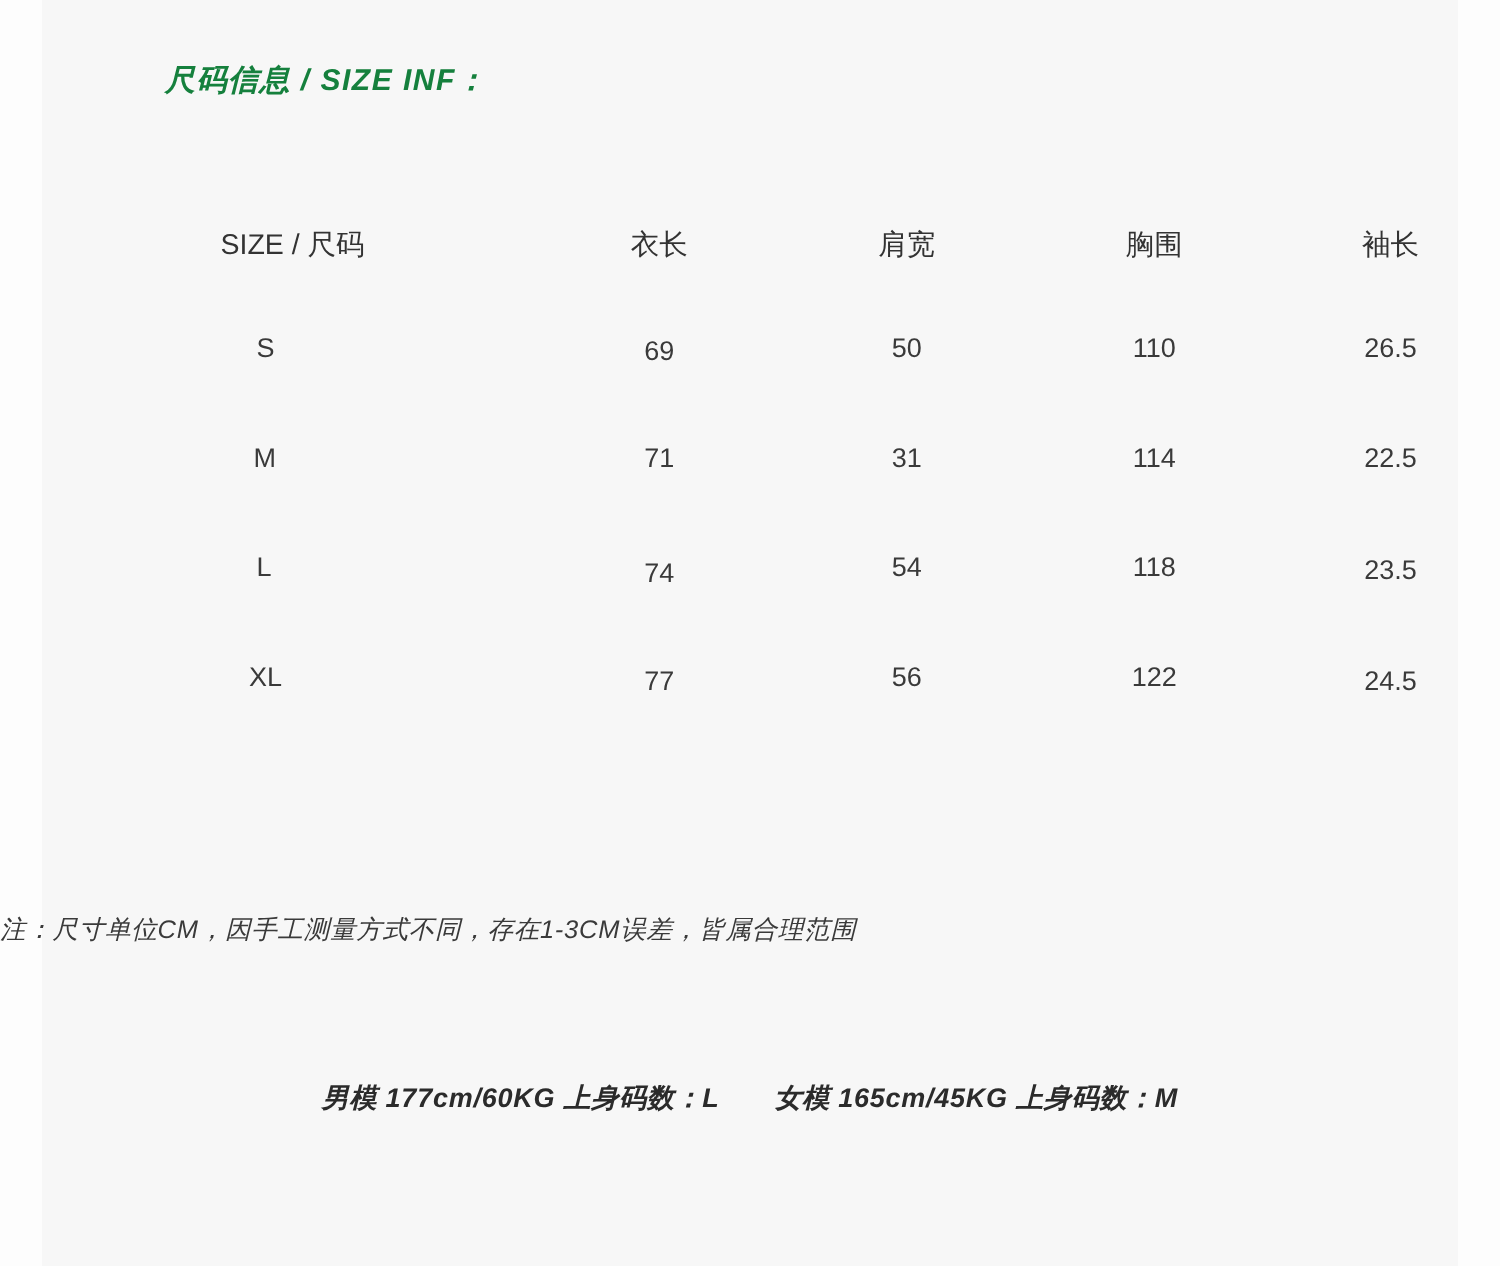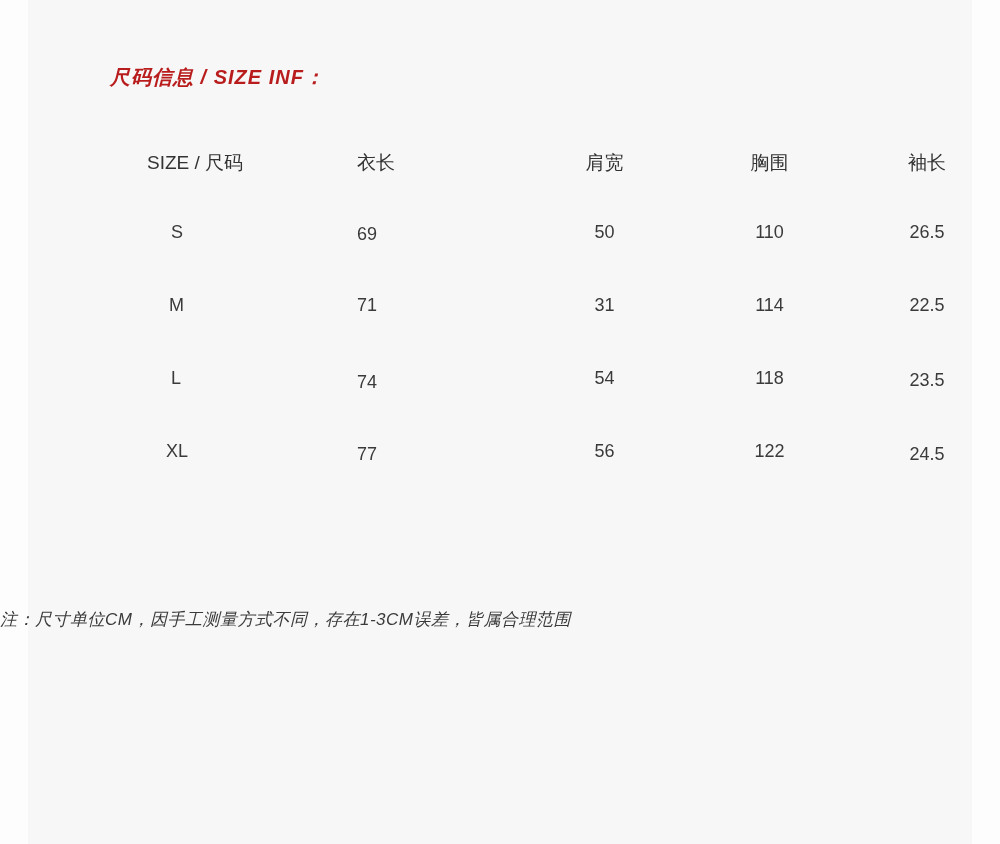--- a/index.html
+++ b/index.html
@@ -35,22 +35,21 @@
   .page::after { right: 0; }
 
   .heading {
     position: absolute;
     left: 110px;
     top: 40px;
     font-size: 20px;
     font-weight: bold;
     font-style: italic;
     letter-spacing: 1px;
-    color: #b91c1c;
-    margin-top: 24px;
+    color: #15803d;
   }
 
   .table-wrap {
     position: absolute;
     left: 0;
     right: 0;
     top: 130px;
     padding-left: 47px;
   }
   table.size-table {
@@ -74,21 +73,21 @@
     color: #333333;
   }
   table.size-table tbody td {
     height: 73px;
     vertical-align: middle;
     font-size: 18px;
     color: #3a3a3a;
   }
   
   .col-size   { width: 210px; text-align: center; }
-  .col-a      { width: 165px; text-align: left; }
+  .col-a      { width: 165px; text-align: center; }
   .col-b      { width: 165px; text-align: center; }
   .col-c      { width: 165px; text-align: center; }
   .col-d      { width: 150px; text-align: center; }
 
   thead .col-size { text-align: left; padding-left: 12px; }
 
   tbody tr td.col-size { text-align: left; padding-left: 20px; }
   tbody tr:nth-child(1) td.col-size { padding-left: 24px; }
   tbody tr:nth-child(2) td.col-size { padding-left: 22px; }
   tbody tr:nth-child(3) td.col-size { padding-left: 24px; }
@@ -175,14 +174,19 @@
           <td class="col-b">56</td>
           <td class="col-c">122</td>
           <td class="col-d">24.5</td>
         </tr>
       </tbody>
     </table>
   </div>
 
   <div class="note">注：尺寸单位CM，因手工测量方式不同，存在1-3CM误差，皆属合理范围</div>
 
+  <div class="models">
+    <span>男模  177cm/60KG  上身码数：L</span>
+    <span class="gap"></span>
+    <span>女模  165cm/45KG  上身码数：M</span>
+  </div>
 
 </div>
 
 </body></html>

